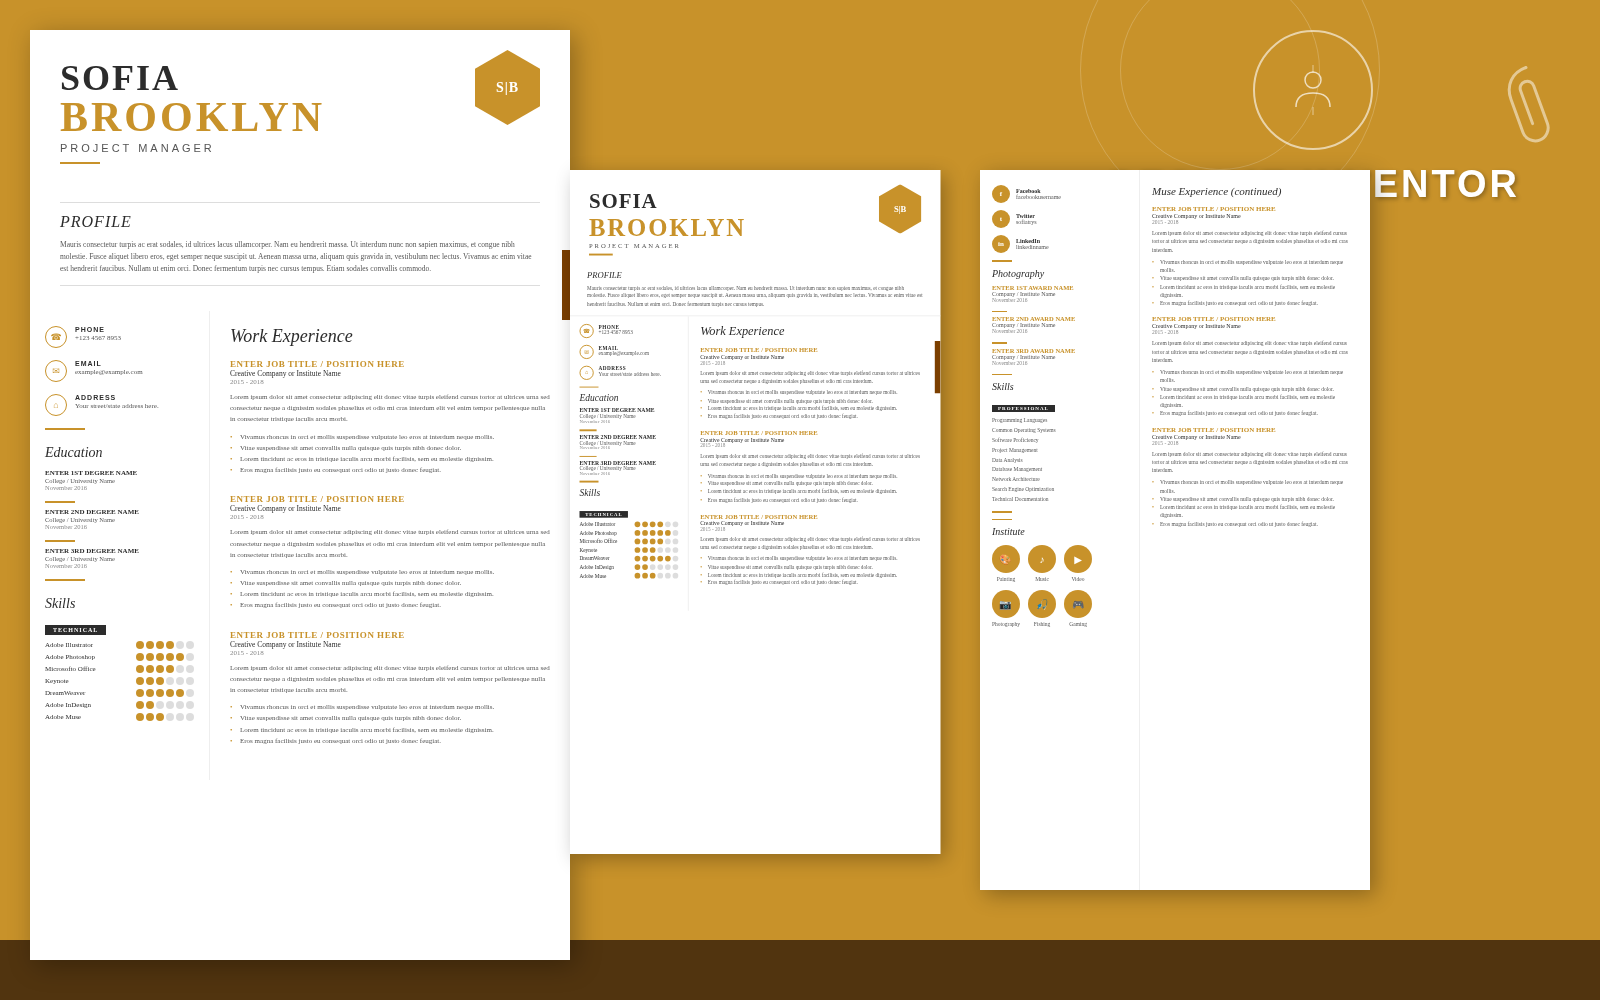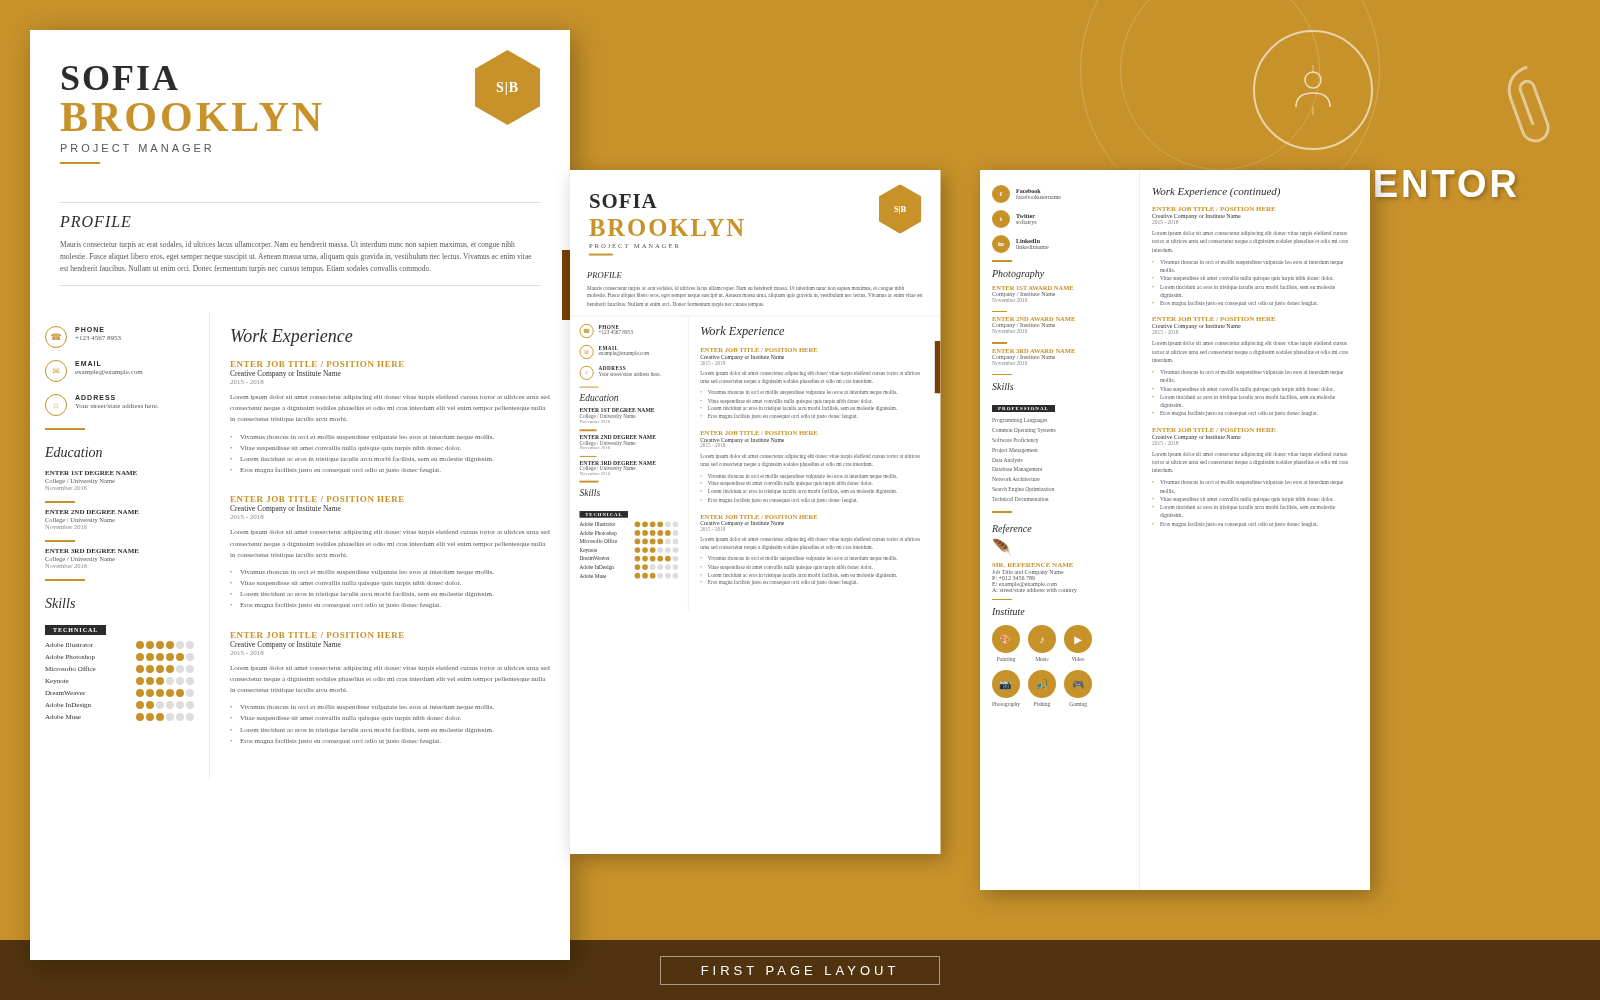--- a/index.html
+++ b/index.html
@@ -761,21 +761,20 @@
   <div class="stars">★★★★★</div>
 </div>
 
 <div class="clip-icon">
   <svg width="60" height="80" viewBox="0 0 60 80">
     <path d="M30 5 C15 5 5 15 5 30 L5 65 C5 72 11 78 18 78 C25 78 31 72 31 65 L31 25 C31 21 28 18 24 18 C20 18 17 21 17 25 L17 60" fill="none" stroke="rgba(255,255,255,0.5)" stroke-width="3" stroke-linecap="round"></path>
   </svg>
 </div>
 
 <div class="bottom-bar">
-  <div class="bottom-label">FIRST PAGE LAYOUT</div>
 </div>
 
 <div class="resume-main">
 
   <div class="resume-header-main">
     <div class="name-first">SOFIA</div>
     <div class="name-last">BROOKLYN</div>
     <div class="job-title-main">PROJECT MANAGER</div>
     <div class="gold-divider"></div>
     <div class="hexagon">
@@ -1232,30 +1231,20 @@
           <div>Data Analysis</div>
           <div>Database Management</div>
           <div>Network Architecture</div>
           <div>Search Engine Optimization</div>
           <div>Technical Documentation</div>
         </div>
       </div>
 
       <div style="width:20px;height:1.5px;background:#c8922a;margin:6px 0;"></div>
 
-      <div class="ref-section">
-        <div style="font-family:Georgia,serif;font-size:10px;font-style:italic;color:#2c2c2c;margin-bottom:4px;"><em>Reference</em></div>
-
-        <div style="color:#c8922a;font-size:16px;margin-bottom:4px;">🪶</div>
-        <div class="ref-name">MR. REFERENCE NAME</div>
-        <div class="ref-title">Job Title and Company Name</div>
-        <div class="ref-contact">P: +012 3456 789</div>
-        <div class="ref-contact">E: example@example.com</div>
-        <div class="ref-contact">A: street/state address with country</div>
-      </div>
 
       <div style="width:20px;height:1.5px;background:#c8922a;margin:6px 0;"></div>
 
       <div>
         <div style="font-family:Georgia,serif;font-size:10px;font-style:italic;color:#2c2c2c;margin-bottom:5px;"><em>Institute</em></div>
         <div class="interests-row">
           <div class="interest-item">
             <div class="interest-circle">🎨</div>
             <div class="interest-label">Painting</div>
           </div>
@@ -1277,21 +1266,21 @@
           </div>
           <div class="interest-item">
             <div class="interest-circle">🎮</div>
             <div class="interest-label">Gaming</div>
           </div>
         </div>
       </div>
     </div>
 
     <div class="third-right">
-      <div style="font-family:Georgia,serif;font-size:11px;font-style:italic;color:#2c2c2c;margin-bottom:8px;"><em>Work Experience (continued)</em></div>
+      <div style="font-family:Georgia,serif;font-size:11px;font-style:italic;color:#2c2c2c;margin-bottom:8px;"><em>Muse Experience (continued)</em></div>
 
       <div class="job-entry" style="margin-bottom:8px;">
         <div class="job-title-entry-sm">ENTER JOB TITLE / POSITION HERE</div>
         <div class="company-name-sm">Creative Company or Institute Name</div>
         <div class="job-dates-sm">2015 - 2018</div>
         <div class="job-desc-sm">Lorem ipsum dolor sit amet consectetur adipiscing elit donec vitae turpis eleifend cursus tortor at ultrices urna sed consectetur neque a dignissim sodales phaselius et odio mi cras interdum.</div>
         <ul class="job-bullets-sm">
           <li>Vivamus rhoncus in orci et mollis suspendisse vulputate leo eros at interdum neque mollis.</li>
           <li>Vitae suspendisse sit amet convallis nulla quisque quis turpis nibh donec dolor.</li>
           <li>Lorem tincidunt ac eros in tristique iaculis arcu morbi facilisis, sem eu molestie dignissim.</li>

